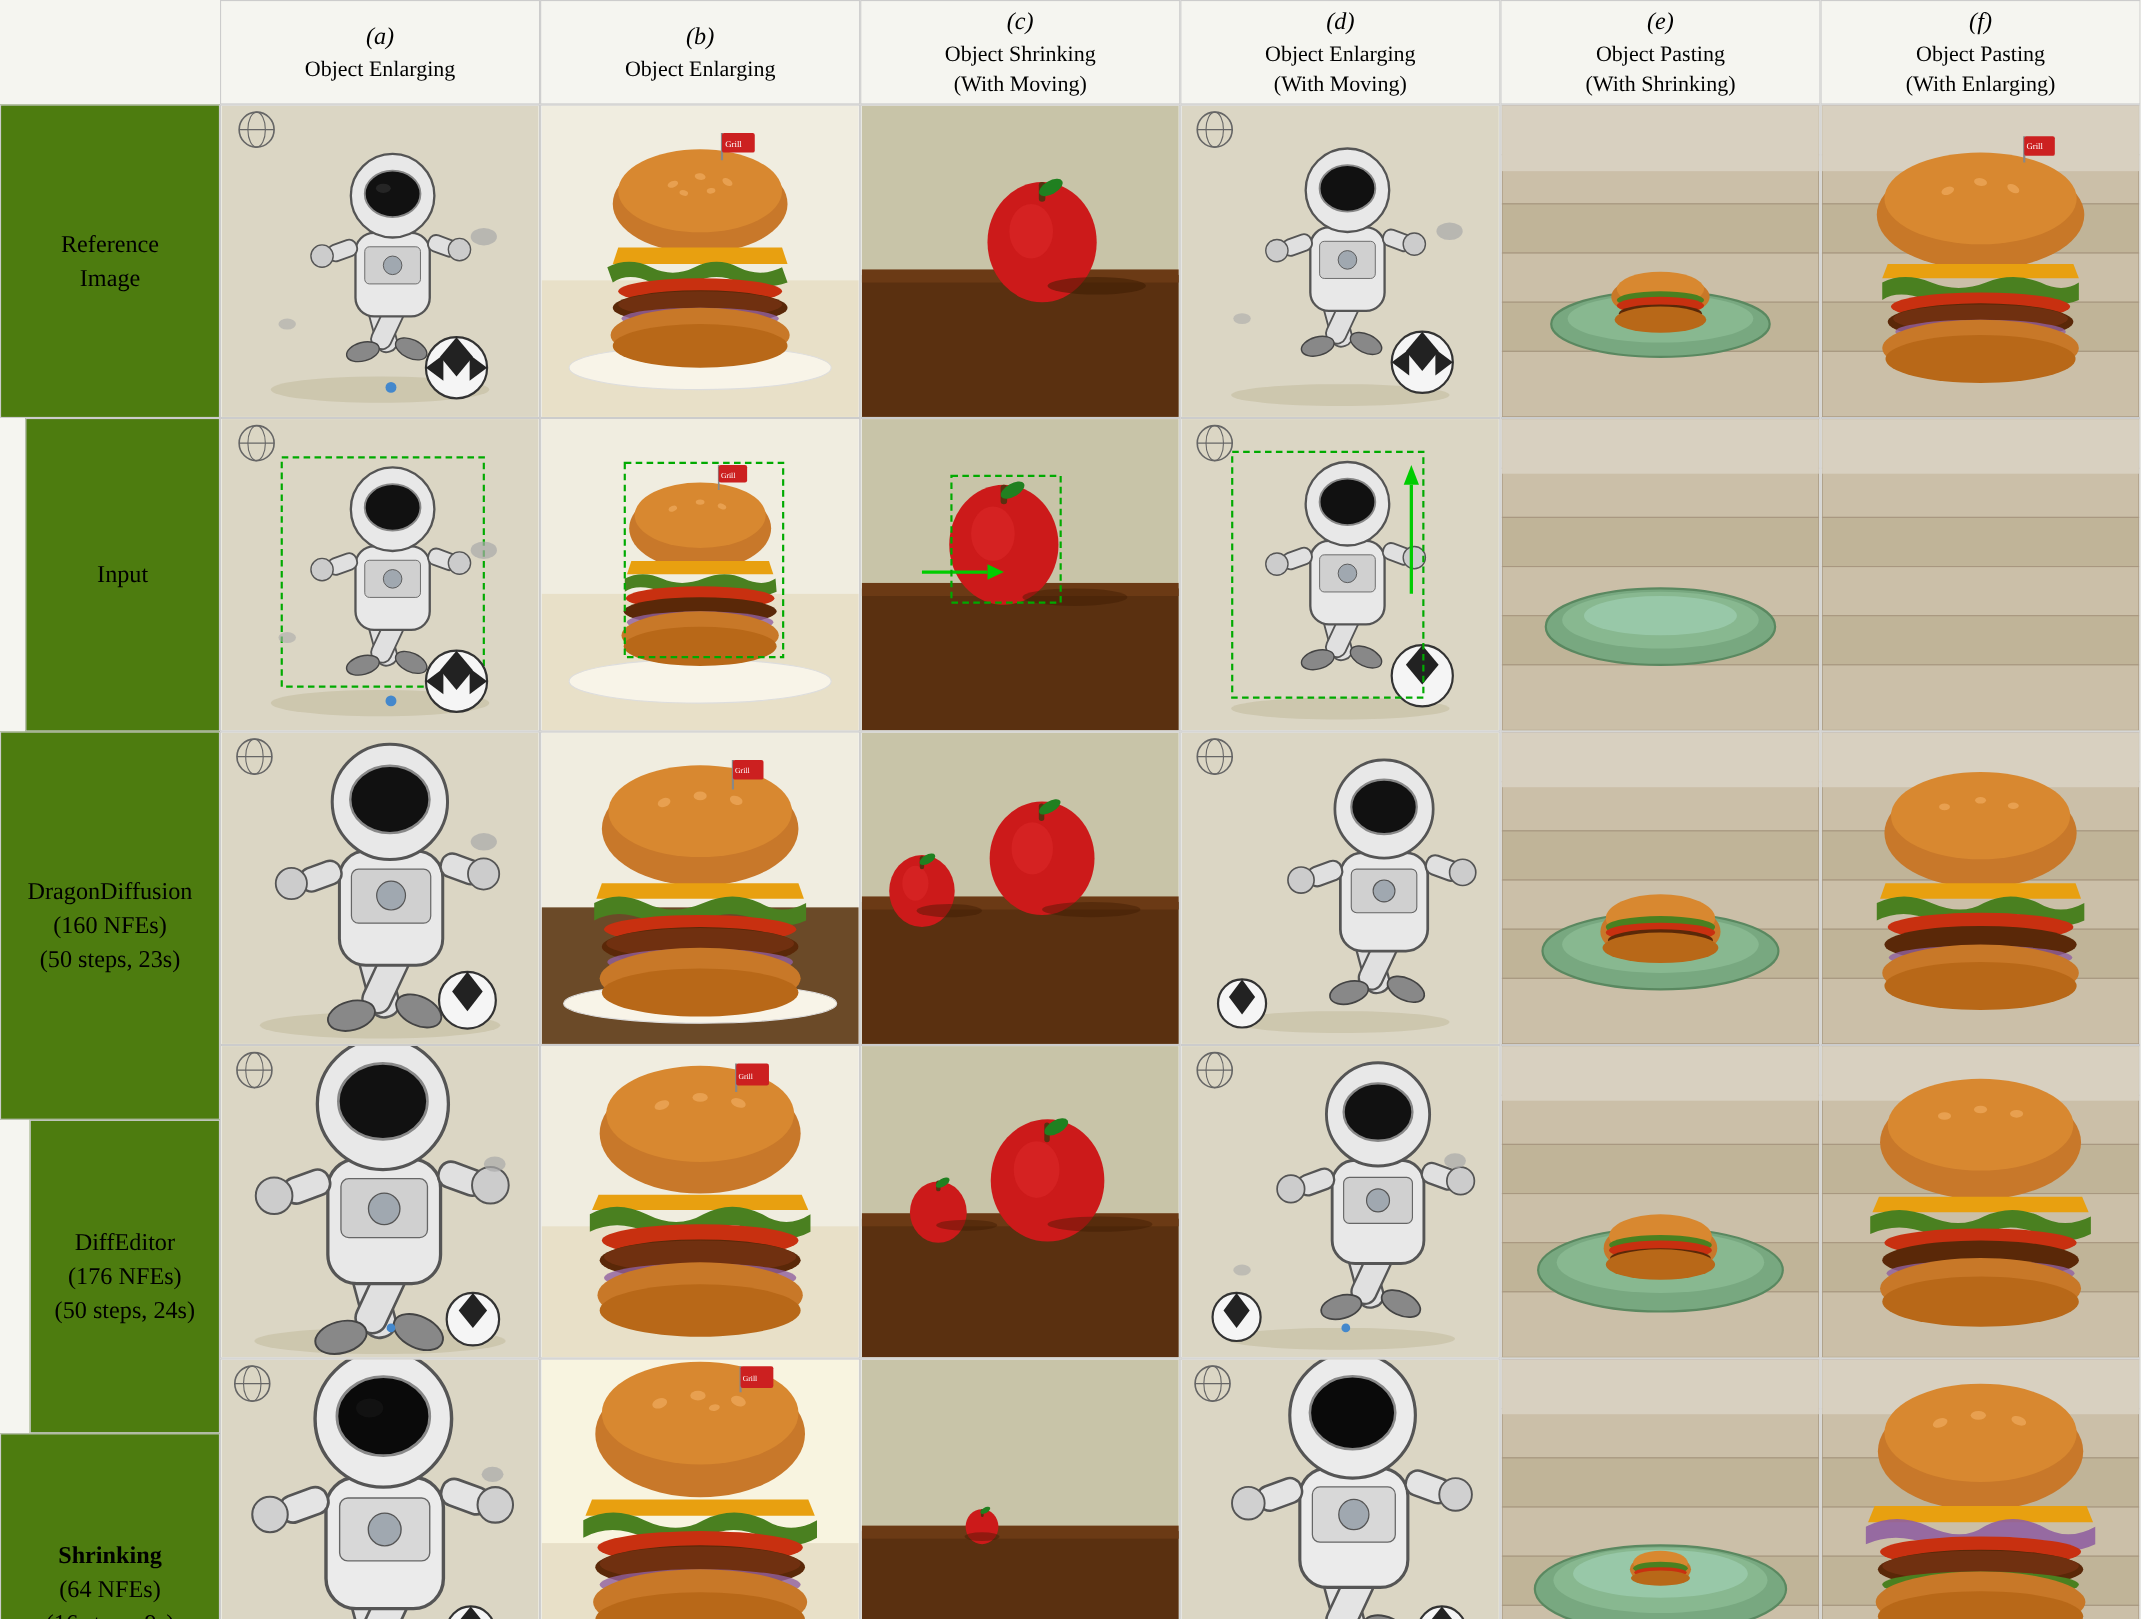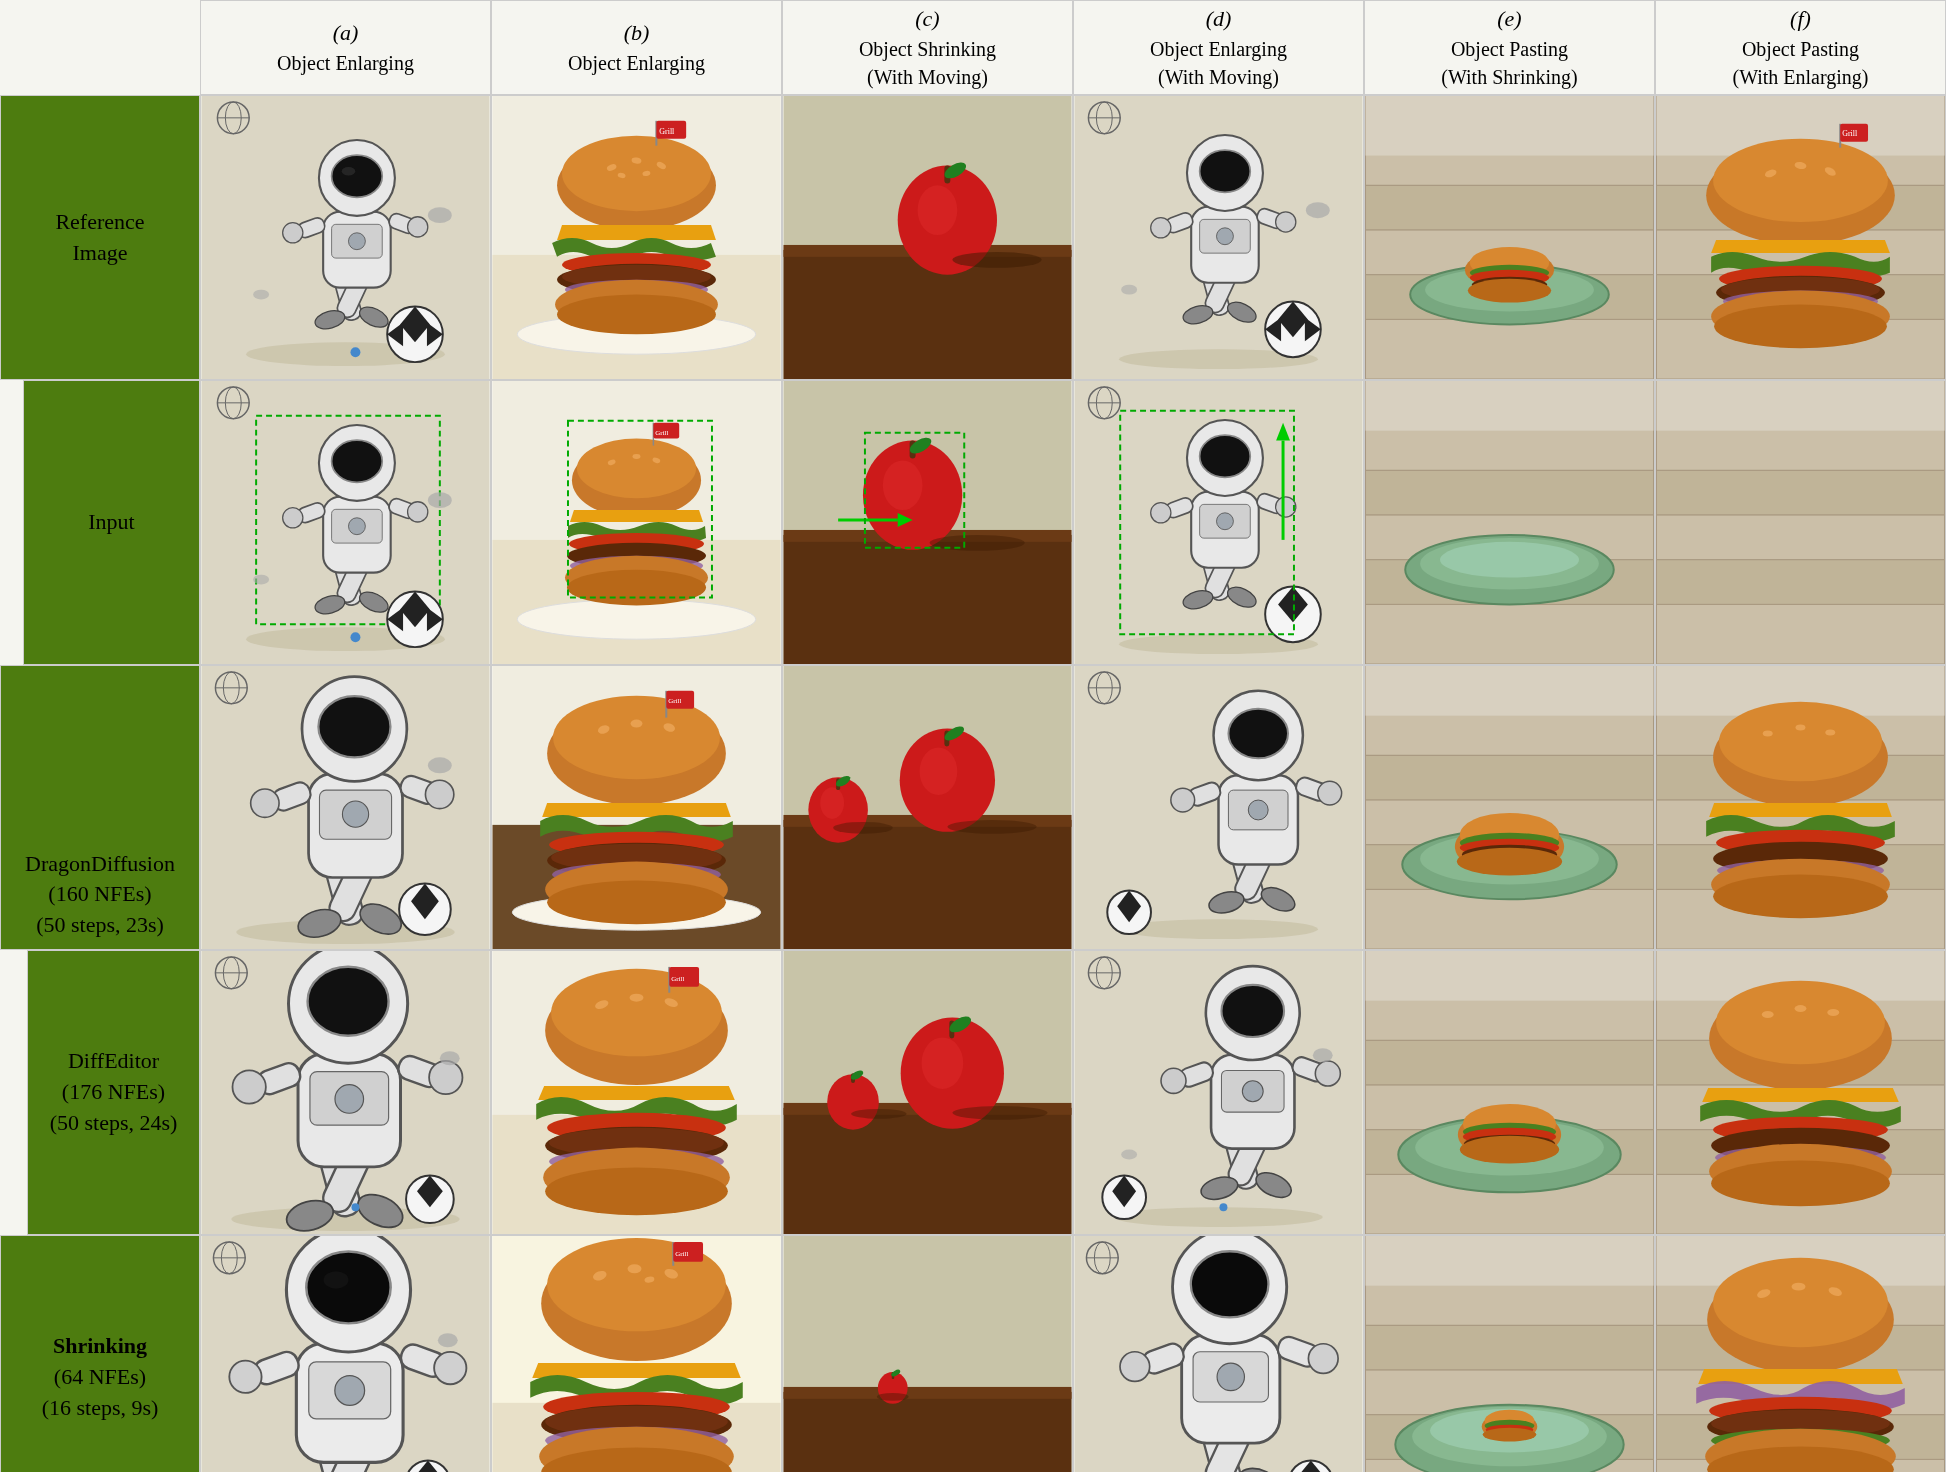--- a/index.html
+++ b/index.html
@@ -92,21 +92,21 @@
 
     
     .cell-svg {
       width: 100%;
       height: 100%;
       display: block;
     }
 
     .row-label-cell.row-ref { height: 285px; }
     .row-label-cell.row-input { height: 285px; margin-left: 23px; }
-    .row-label-cell.row-dragon { height: 285px; align-items: flex-end; }
+    .row-label-cell.row-dragon { height: 353px; }
     .row-label-cell.row-diff { height: 285px; margin-left: 27px; }
     .row-label-cell.row-pixel { height: 285px; }
   </style>
 </head>
 <body>
 
 <div class="main-container">
 
   <div class="row-labels">
 

